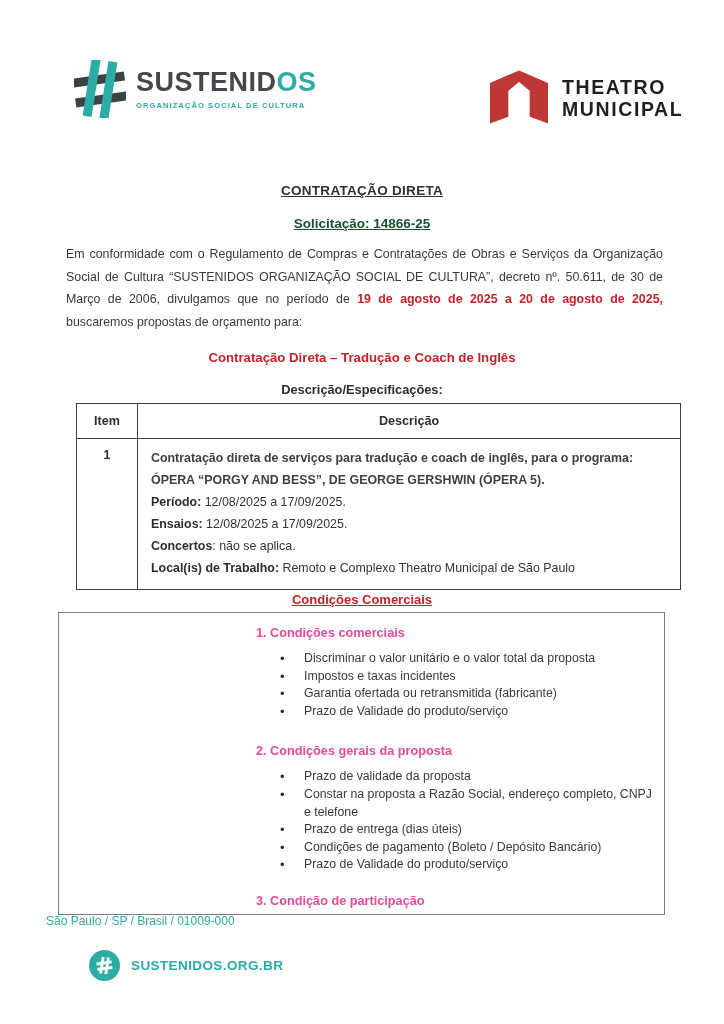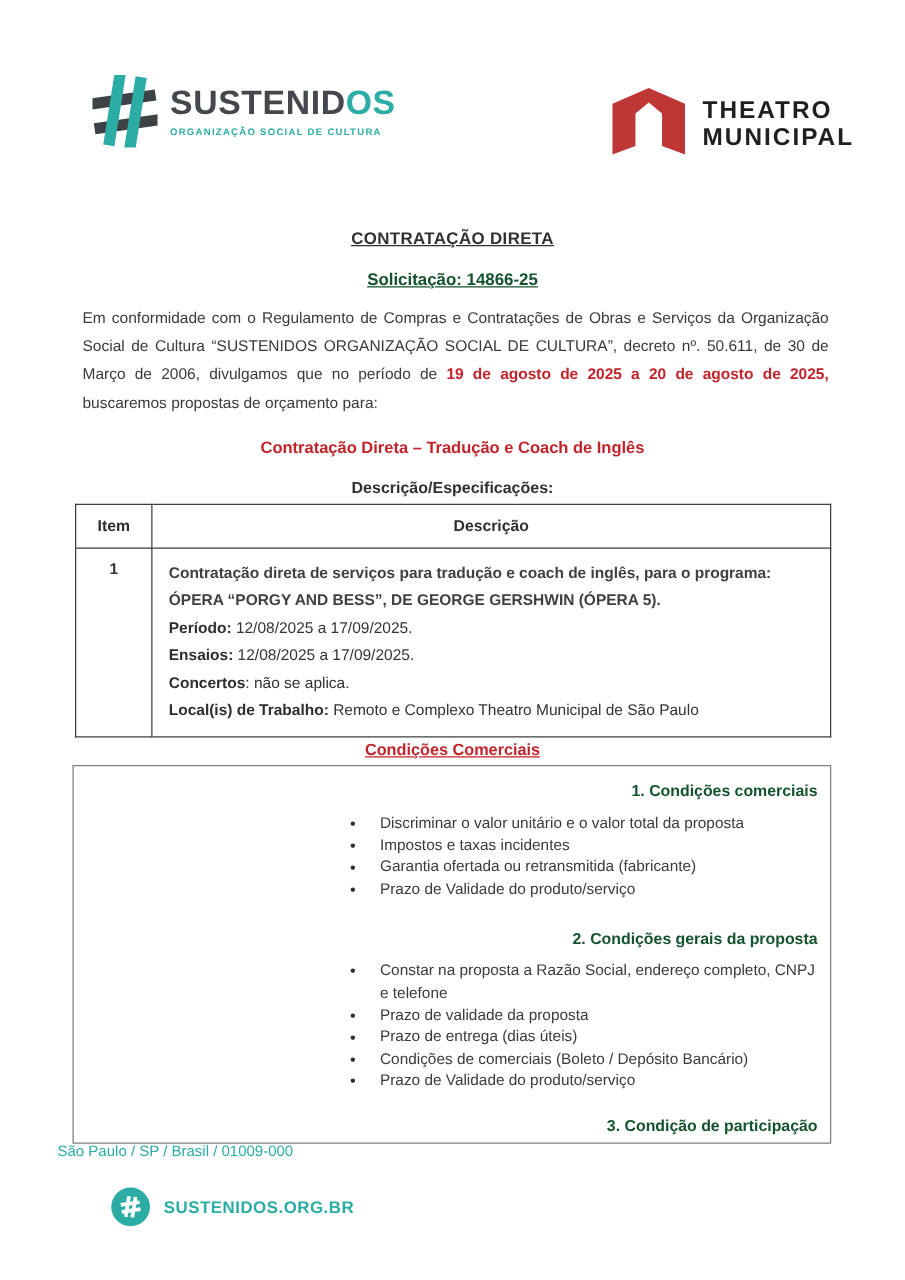--- a/index.html
+++ b/index.html
@@ -26,35 +26,35 @@
   
   .intro { position:absolute; left:66px; top:243px; width:597px;
            font-size:12.4px; line-height:22.6px; text-align:justify; color:#3a3a3a; }
   .intro .dates { color:#c2232a; font-weight:bold; }
   
   .subject-heading { position:absolute; top:350px; left:0; width:100%; text-align:center;
                      font-size:13.2px; font-weight:bold; color:#c2232a; }
   .spec-heading    { position:absolute; top:382px; left:0; width:100%; text-align:center;
                      font-size:12.8px; font-weight:bold; color:#2f2f2f; }
   
-  .spec-table { position:absolute; left:60px; top:403px; width:605px;
+  .spec-table { position:absolute; left:76px; top:403px; width:605px;
                 border-collapse:collapse; font-size:12.4px; color:#333; }
   .spec-table th, .spec-table td { border:1px solid #3f3f3f; }
   .spec-table th { height:35px; font-size:12.6px; font-weight:bold; text-align:center; color:#2f2f2f; }
   .spec-table .col-item { width:61px; }
   .spec-table td.item-cell { text-align:center; vertical-align:top; padding-top:9px; font-weight:bold; }
   .spec-table td.desc-cell { padding:8px 14px 10px 13px; line-height:22px; }
   .desc-bold { font-weight:bold; color:#404040; }
   .desc-field .lbl { font-weight:bold; color:#2e2e2e; }
   
   .cc-heading { position:absolute; top:592px; left:0; width:100%; text-align:center;
                 font-size:13px; font-weight:bold; color:#c2232a; text-decoration:underline; }
   .cc-box { position:absolute; left:58px; top:612px; width:607px; height:303px;
             border:1px solid #7d7d7d; padding:13px 10px 0 197px; font-size:12.3px; }
-  .cc-box h3 { font-size:12.7px; font-weight:bold; color:#14532d;text-align:right; }
+  .cc-box h3 { font-size:12.7px; font-weight:bold; color:#ec4899; }
   .cc-box ul { list-style:none; margin:10px 0 0 0; }
   .cc-box li { position:relative; padding-left:48px; line-height:17.6px; color:#3a3a3a; max-width:408px; }
   .cc-box li::before { content:"•"; position:absolute; left:24px; top:0; font-size:13px; color:#2e2e2e; }
   .cc-box .sec2 { margin-top:24px; }
   .cc-box .sec3 { margin-top:20px; }
   
   .footer-address { position:absolute; left:46px; top:913px; font-size:12px; line-height:17px; color:#2baca4; }
   .footer-brand { position:absolute; left:89px; top:950px; display:flex; align-items:center; gap:11px;text-align:right; }
   .footer-brand .circle { width:31px; height:31px; border-radius:50%; background:#2baca4;
                           display:flex; align-items:center; justify-content:center; }
@@ -131,24 +131,24 @@
     <h3>1. Condições comerciais</h3>
     <ul>
       <li>Discriminar o valor unitário e o valor total da proposta</li>
       <li>Impostos e taxas incidentes</li>
       <li>Garantia ofertada ou retransmitida (fabricante)</li>
       <li>Prazo de Validade do produto/serviço</li>
     </ul>
 
     <h3 class="sec2">2. Condições gerais da proposta</h3>
     <ul>
+      <li>Prazo de validade da proposta</li>
       <li>Constar na proposta a Razão Social, endereço completo, CNPJ e telefone</li>
-      <li>Prazo de validade da proposta</li>
       <li>Prazo de entrega (dias úteis)</li>
-      <li>Condições de comerciais (Boleto / Depósito Bancário)</li>
+      <li>Condições de pagamento (Boleto / Depósito Bancário)</li>
       <li>Prazo de Validade do produto/serviço</li>
     </ul>
 
     <h3 class="sec3">3. Condição de participação</h3>
   </div>
 
   <div class="footer-address">
     <div>São Paulo / SP / Brasil / 01009-000</div>
   </div>
 

